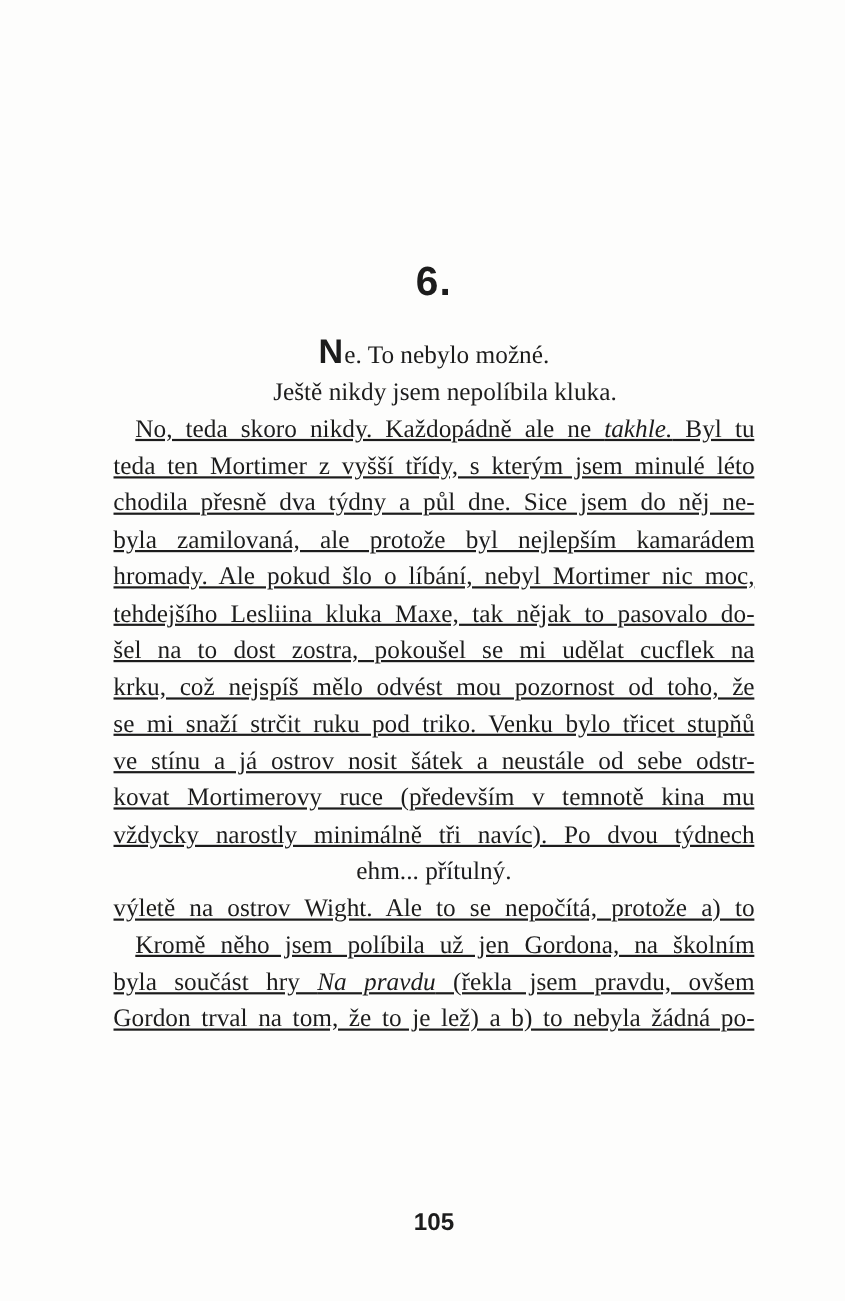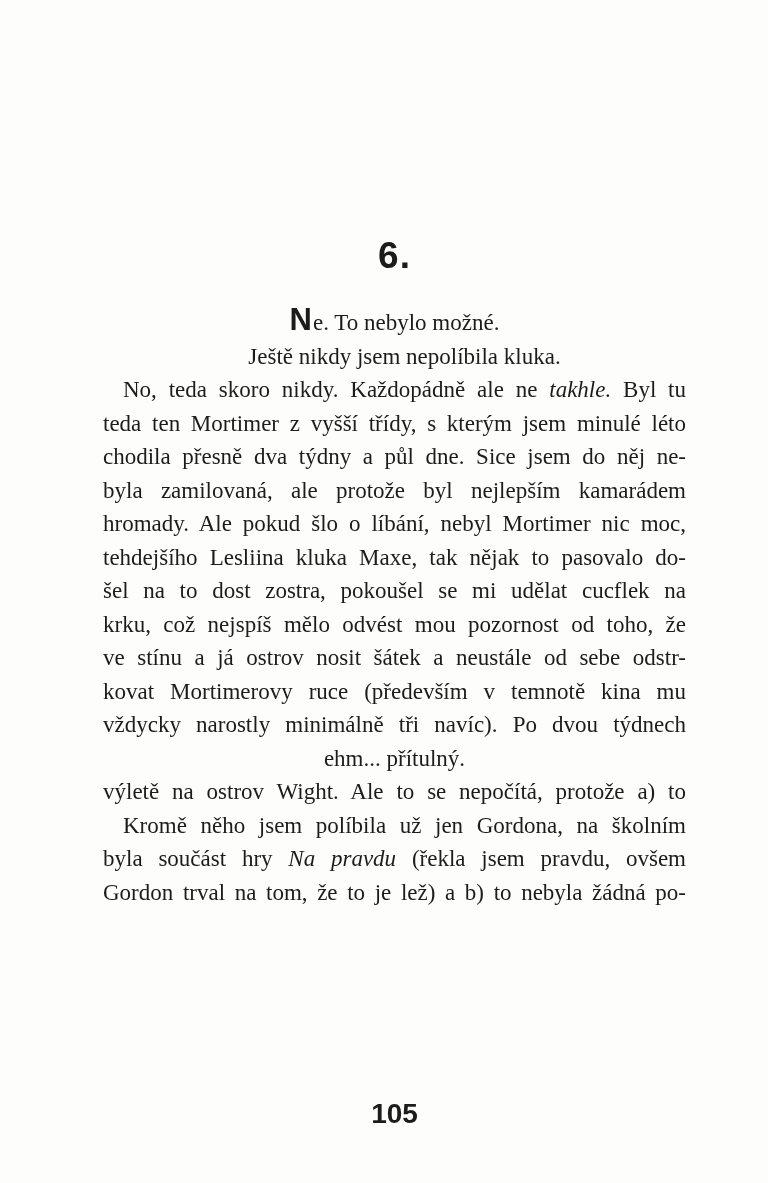--- a/index.html
+++ b/index.html
@@ -36,20 +36,21 @@
     font-size: 23px;
     line-height: 33.5px;
   }
   .line {
     text-align: center;
     overflow: hidden;
   }
   .line.j {
     text-align: justify;
     text-align-last: justify;
+    text-decoration: underline;
   }
   .line.ind {
     text-indent: 20px;
   }
   .it {
     font-style: italic;
   }
   .dropcap {
     font-family: "Liberation Sans", sans-serif;
     font-weight: 700;
@@ -58,41 +59,42 @@
     margin-right: 1px;
   }
   .folio {
     position: absolute;
     top: 1098px;
     left: 103px;
     width: 583px;
     text-align: center;
     font-family: "Liberation Sans", sans-serif;
     font-weight: 700;
-    font-size: 28px;
+    font-size: 22px;
   }
 </style>
 </head>
 <body>
 
 <div class="page">
 
   <div class="chapter">6.</div>
 
   <div class="text-block">
     <div class="line"><span class="dropcap">N</span><span>e. To nebylo možné.</span></div>
     <div class="line ind"><span>Ještě nikdy jsem nepolíbila kluka.</span></div>
     <div class="line ind j"><span>No, teda skoro nikdy. Každopádně ale ne </span><span class="it">takhle.</span><span> Byl tu</span></div>
     <div class="line j"><span>teda ten Mortimer z vyšší třídy, s kterým jsem minulé léto</span></div>
     <div class="line j"><span>chodila přesně dva týdny a půl dne. Sice jsem do něj ne-</span></div>
     <div class="line j"><span>byla zamilovaná, ale protože byl nejlepším kamarádem</span></div>
     <div class="line j"><span>hromady. Ale pokud šlo o líbání, nebyl Mortimer nic moc,</span></div>
     <div class="line j"><span>tehdejšího Lesliina kluka Maxe, tak nějak to pasovalo do-</span></div>
     <div class="line j"><span>šel na to dost zostra, pokoušel se mi udělat cucflek na</span></div>
     <div class="line j"><span>krku, což nejspíš mělo odvést mou pozornost od toho, že</span></div>
+    <div class="line j"><span>se mi snaží strčit ruku pod triko. Venku bylo třicet stupňů</span></div>
     <div class="line j"><span>ve stínu a já ostrov nosit šátek a neustále od sebe odstr-</span></div>
     <div class="line j"><span>kovat Mortimerovy ruce (především v temnotě kina mu</span></div>
     <div class="line j"><span>vždycky narostly minimálně tři navíc). Po dvou týdnech</span></div>
     <div class="line"><span>ehm... přítulný.</span></div>
     <div class="line j"><span>výletě na ostrov Wight. Ale to se nepočítá, protože a) to</span></div>
     <div class="line ind j"><span>Kromě něho jsem políbila už jen Gordona, na školním</span></div>
     <div class="line j"><span>byla součást hry </span><span class="it">Na pravdu</span><span> (řekla jsem pravdu, ovšem</span></div>
     <div class="line j"><span>Gordon trval na tom, že to je lež) a b) to nebyla žádná po-</span></div>
   </div>
 

